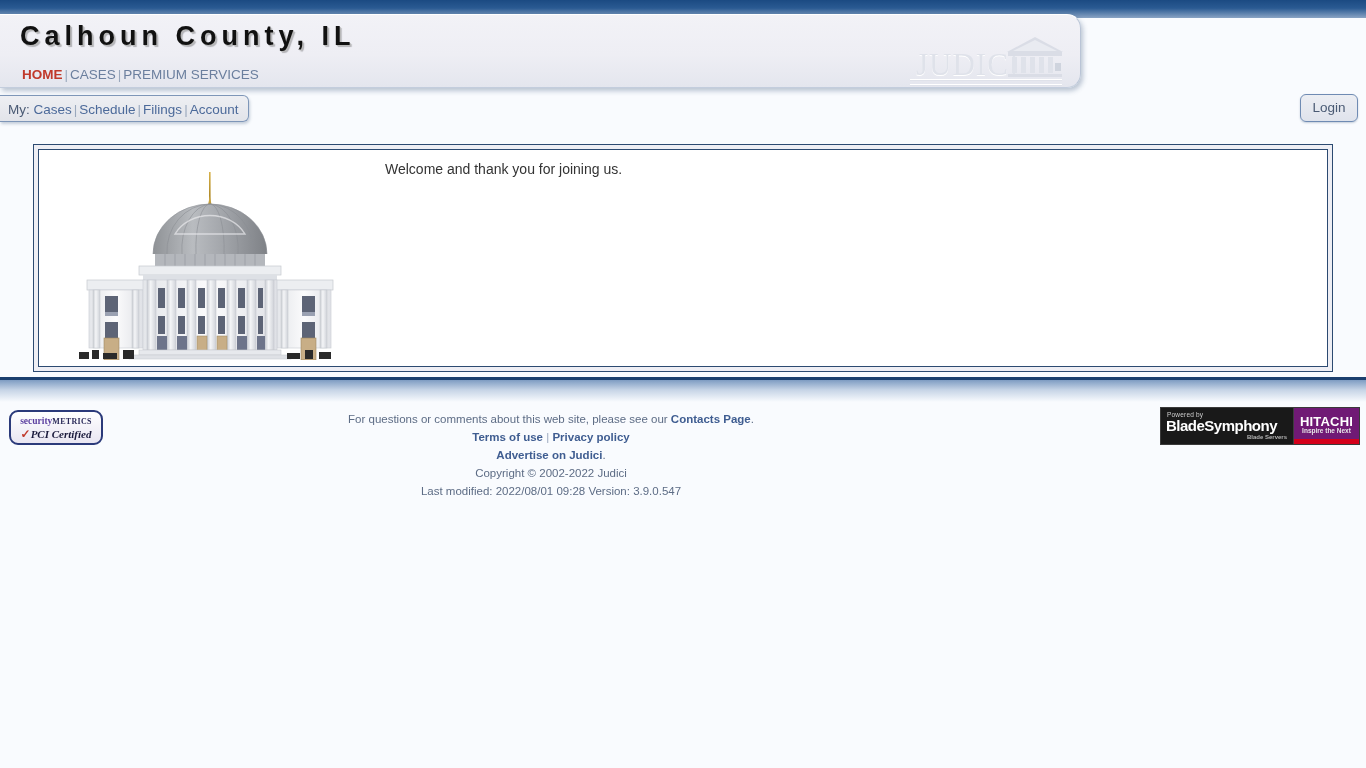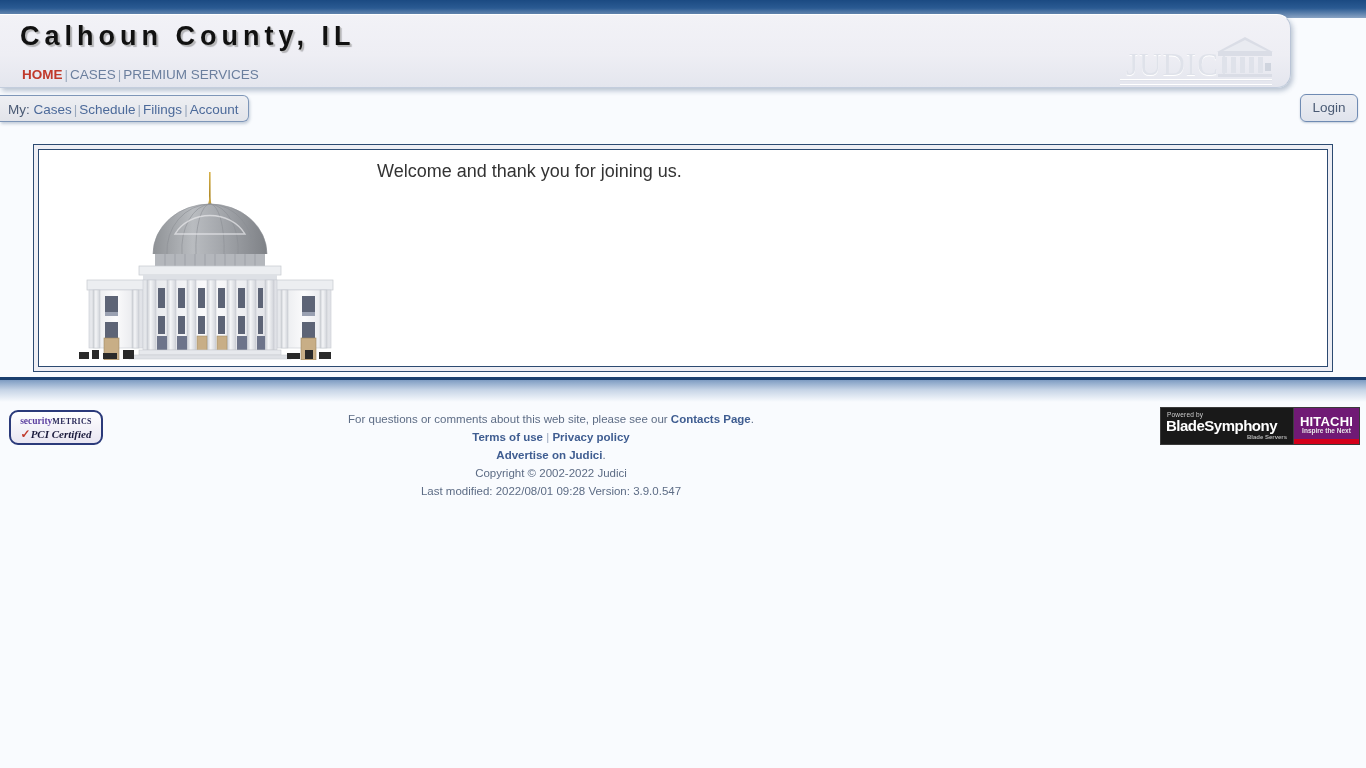--- a/index.html
+++ b/index.html
@@ -13,21 +13,21 @@
   }
 
   
   #top-strip {
     position: absolute; left: 0; top: 0; width: 1366px; height: 18px;
     background: linear-gradient(to bottom, #1b4a82 0%, #2a5a92 45%, #8aa4c4 100%);
   }
 
   
   #header-panel {
-    position: absolute; left: 0; top: 14px; width: 1291px; height: 74px;
+    position: absolute; left: 0; top: 14px; width: 1081px; height: 74px;
     background: linear-gradient(to bottom, #f2f2f7 0%, #eeeef4 55%, #e4e6ee 100%);
     border-top: 1px solid #ffffff;
     border-right: 1px solid #b9c4d6;
     border-bottom: 1px solid #c3cddd;
     border-radius: 0 14px 14px 0;
     box-shadow: 2px 3px 5px rgba(40,70,110,.30);
   }
   #site-title {
     position: absolute; left: 20px; top: 6px;
     font-size: 27px; font-weight: bold; letter-spacing: 5px;
@@ -96,22 +96,22 @@
     border: 1px solid #2c4a71;
     padding: 4px;
   }
   #content-inner {
     width: 100%; height: 100%;
     background: #ffffff;
     border: 1px solid #2c4a71;
     position: relative;
   }
   #welcome-text {
-    position: absolute; left: 338px; top: 11px;
-    font-size: 18px; color: #333333;
+    position: absolute; left: 346px; top: 11px;
+    font-size: 14px; color: #333333;
   }
   #courthouse-img { position: absolute; left: 40px; top: 20px; }
 
   
   #divider-line {
     position: absolute; left: 0; top: 377px; width: 1366px; height: 3px;
     background: #1b3f6e;
   }
   #divider-fade {
     position: absolute; left: 0; top: 380px; width: 1366px; height: 22px;

